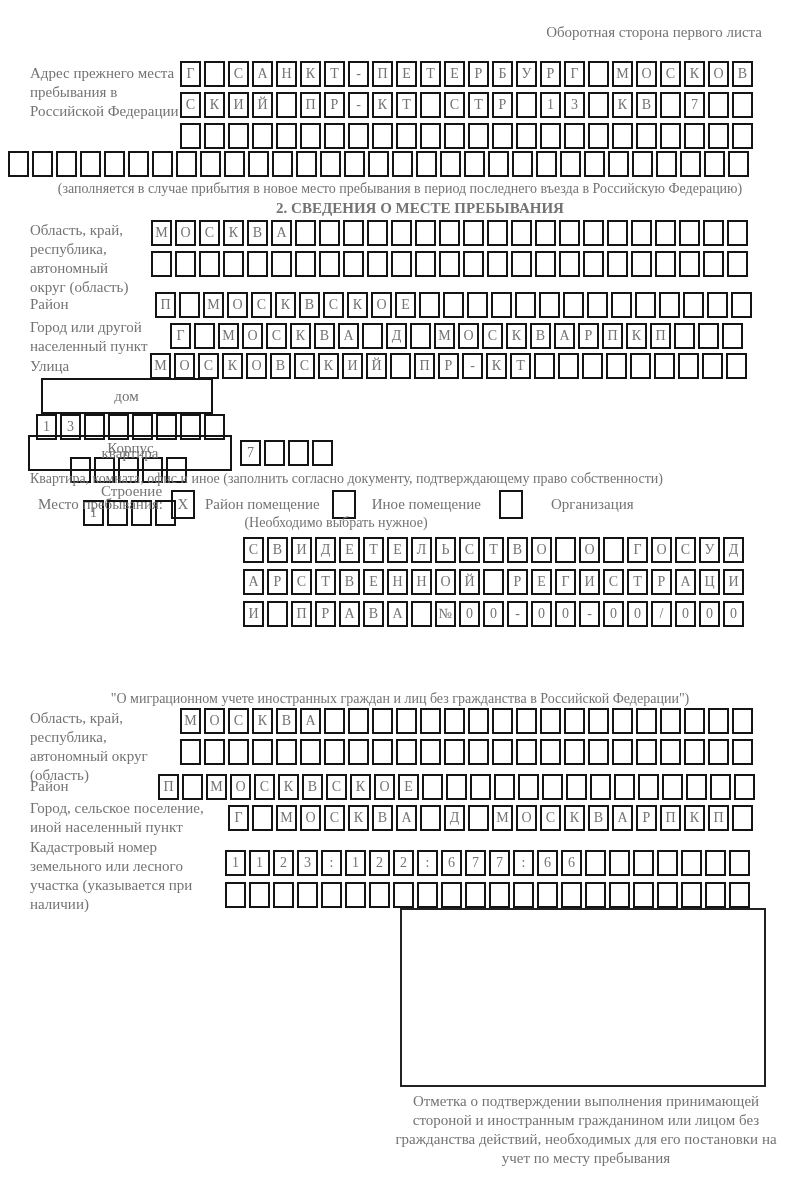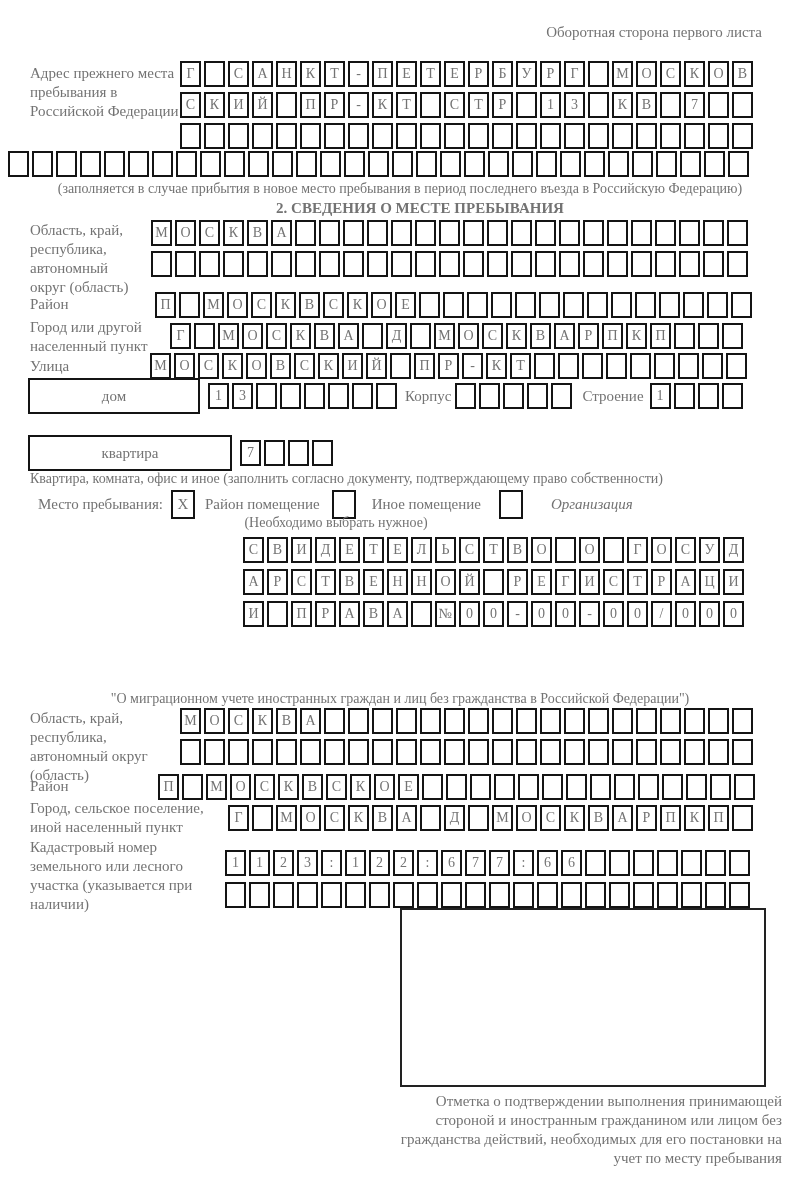--- a/index.html
+++ b/index.html
@@ -295,21 +295,21 @@
       <span class="cell"></span>
       <span class="cell"></span>
       <span class="cell"></span>
       <span class="cell"></span>
       <span class="cell"></span>
       <span class="cell"></span>
       <span class="cell"></span>
       <span class="cell"></span>
     </div>
 
-  <div class="abs hrow" style="top:378px;left:28px;">
+  <div class="abs hrow" style="top:378px;left:28px;flex-direction:column;">
     <div class="widebox" style="width:168px;">
       <span>дом</span>
     </div>
     <div class="boxrow" style="margin-left:8px;">
         <span class="cell">1</span>
         <span class="cell">3</span>
         <span class="cell"></span>
         <span class="cell"></span>
         <span class="cell"></span>
         <span class="cell"></span>
@@ -346,21 +346,21 @@
   </div>
   <div class="abs small" style="top:471px;left:30px;width:740px;">Квартира, комната, офис и иное (заполнить согласно документу, подтверждающему право собственности)</div>
 
   <div class="abs hrow" style="top:490px;left:38px;">
     <span>Место пребывания:</span>
     <span class="checkbox" style="margin-left:8px;">X</span>
     <span style="margin-left:10px;">Район помещение</span>
     <span class="checkbox" style="margin-left:12px;"></span>
     <span style="margin-left:16px;">Иное помещение</span>
     <span class="checkbox" style="margin-left:18px;"></span>
-    <span style="margin-left:28px;font-style:italic;">Организация</span>
+    <span style="margin-left:28px;">Организация</span>
   </div>
   <div class="abs small" style="top:515px;left:236px;width:200px;text-align:center;">(Необходимо выбрать нужное)</div>
 
   <div class="abs rows" style="top:537px;left:243px;gap:6px;">
     <div class="boxrow">
         <span class="cell">С</span>
         <span class="cell">В</span>
         <span class="cell">И</span>
         <span class="cell">Д</span>
         <span class="cell">Е</span>
@@ -588,15 +588,15 @@
         <span class="cell"></span>
         <span class="cell"></span>
         <span class="cell"></span>
         <span class="cell"></span>
         <span class="cell"></span>
         <span class="cell"></span>
       </div>
   </div>
 
   <div class="abs bigbox" style="top:908px;left:400px;width:362px;height:175px;"></div>
-  <div class="abs" style="top:1092px;left:390px;width:392px;text-align:right;line-height:19px;">Отметка о подтверждении выполнения принимающей стороной и иностранным гражданином или лицом без гражданства действий, необходимых для его постановки на учет по месту пребывания</div>
+  <div class="abs" style="top:1092px;left:390px;width:392px;text-align:center;line-height:19px;">Отметка о подтверждении выполнения принимающей стороной и иностранным гражданином или лицом без гражданства действий, необходимых для его постановки на учет по месту пребывания</div>
 
 </div>
 
 </body></html>

